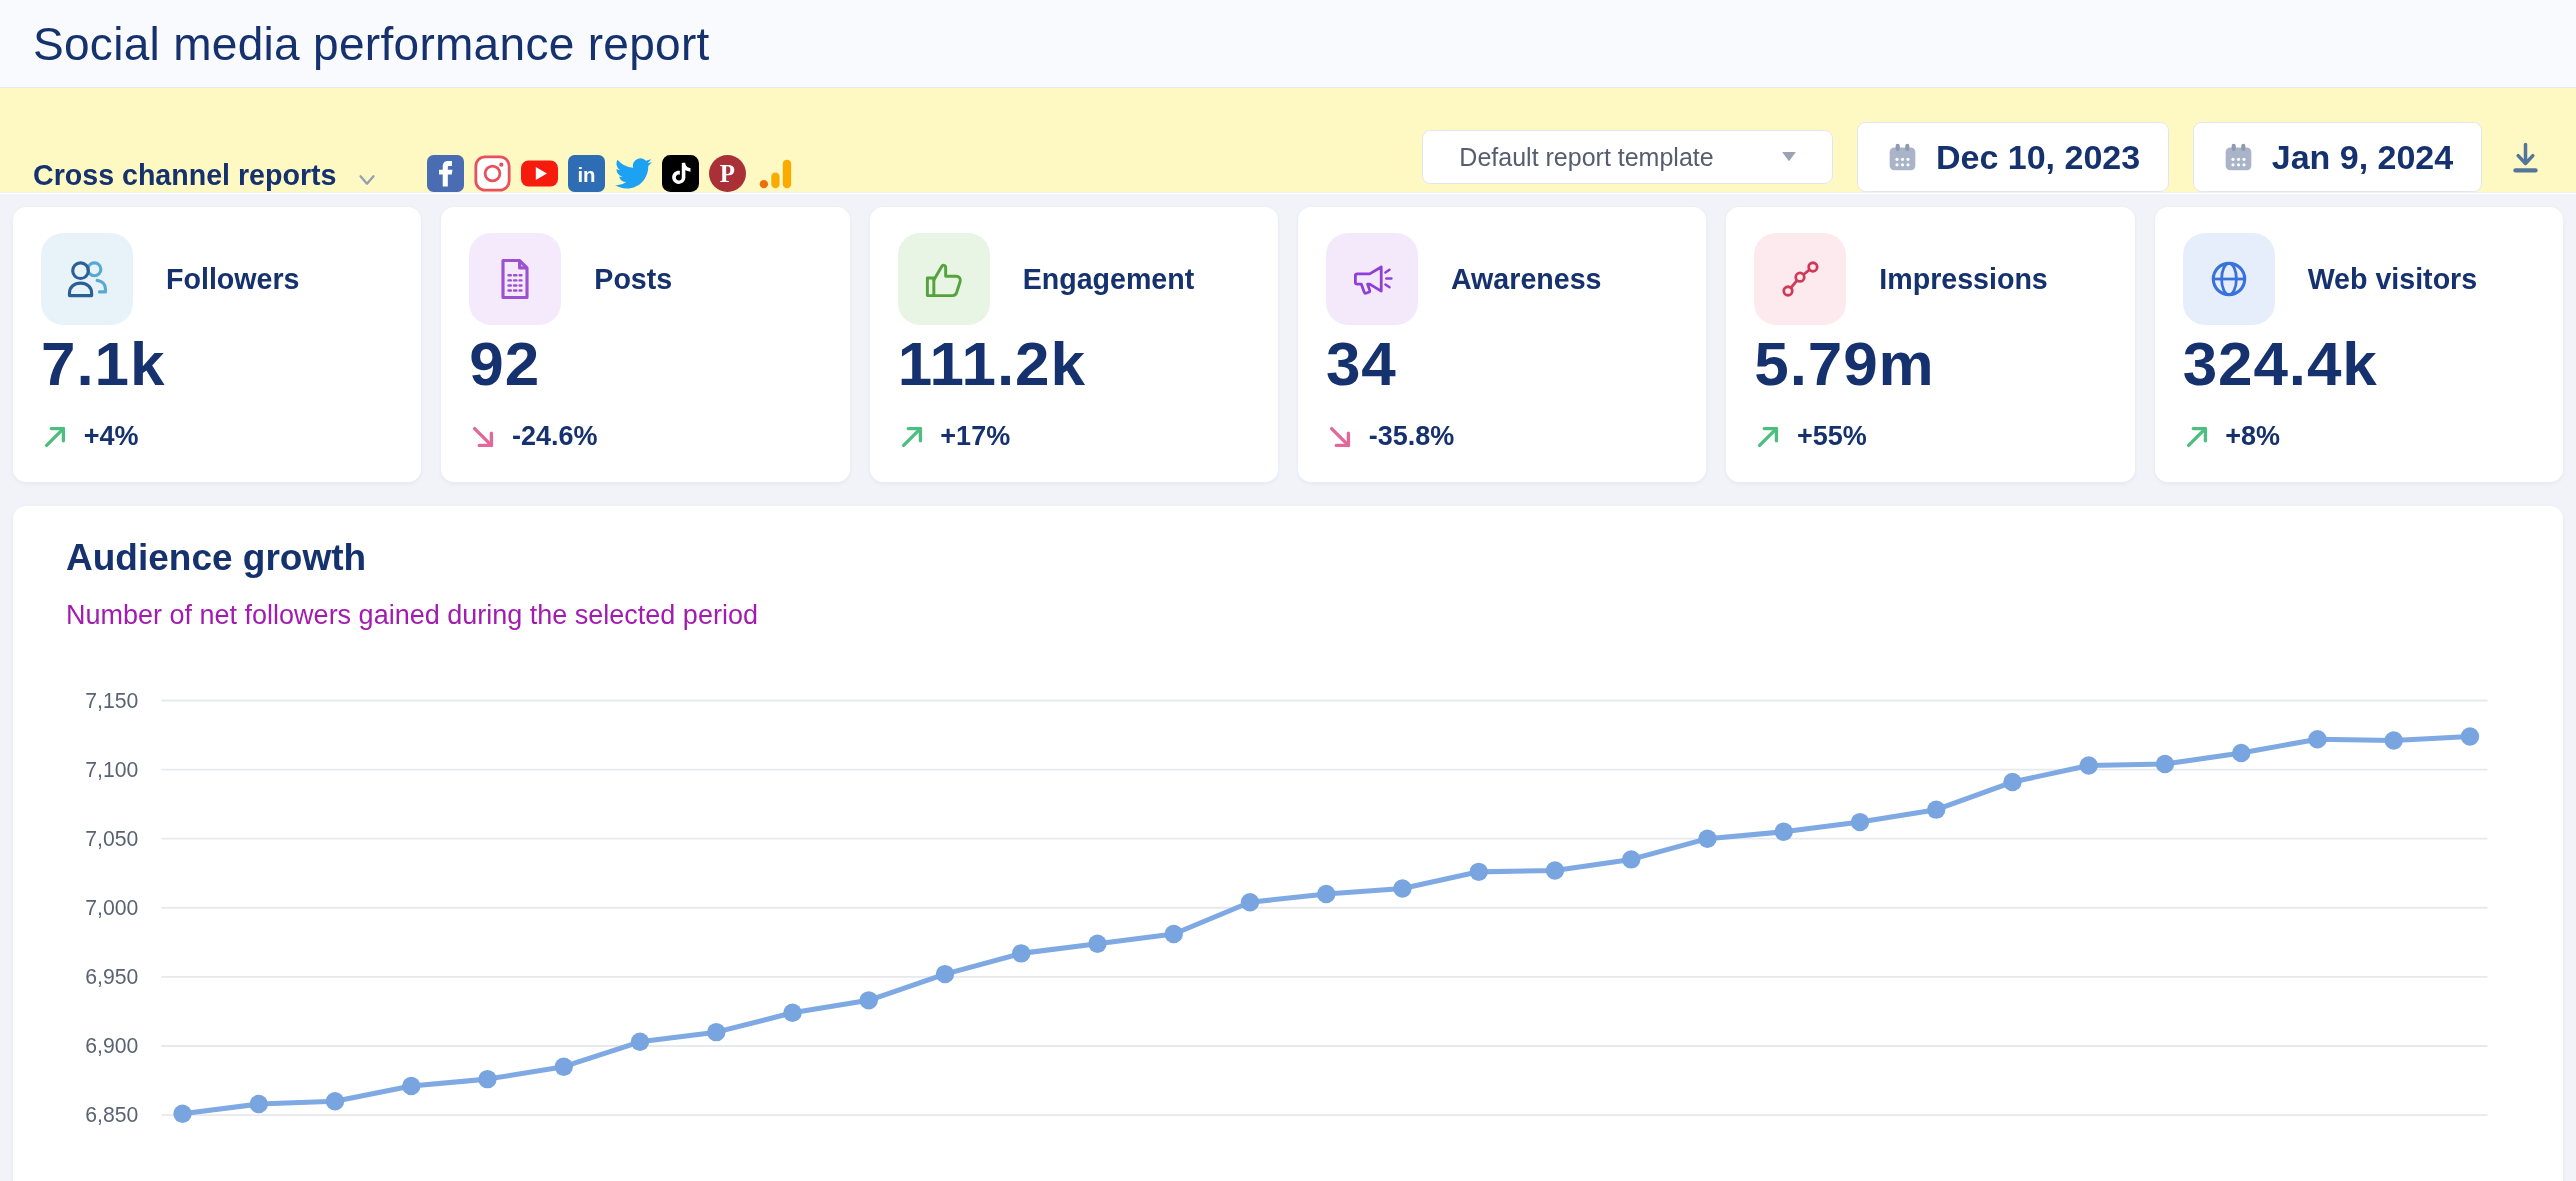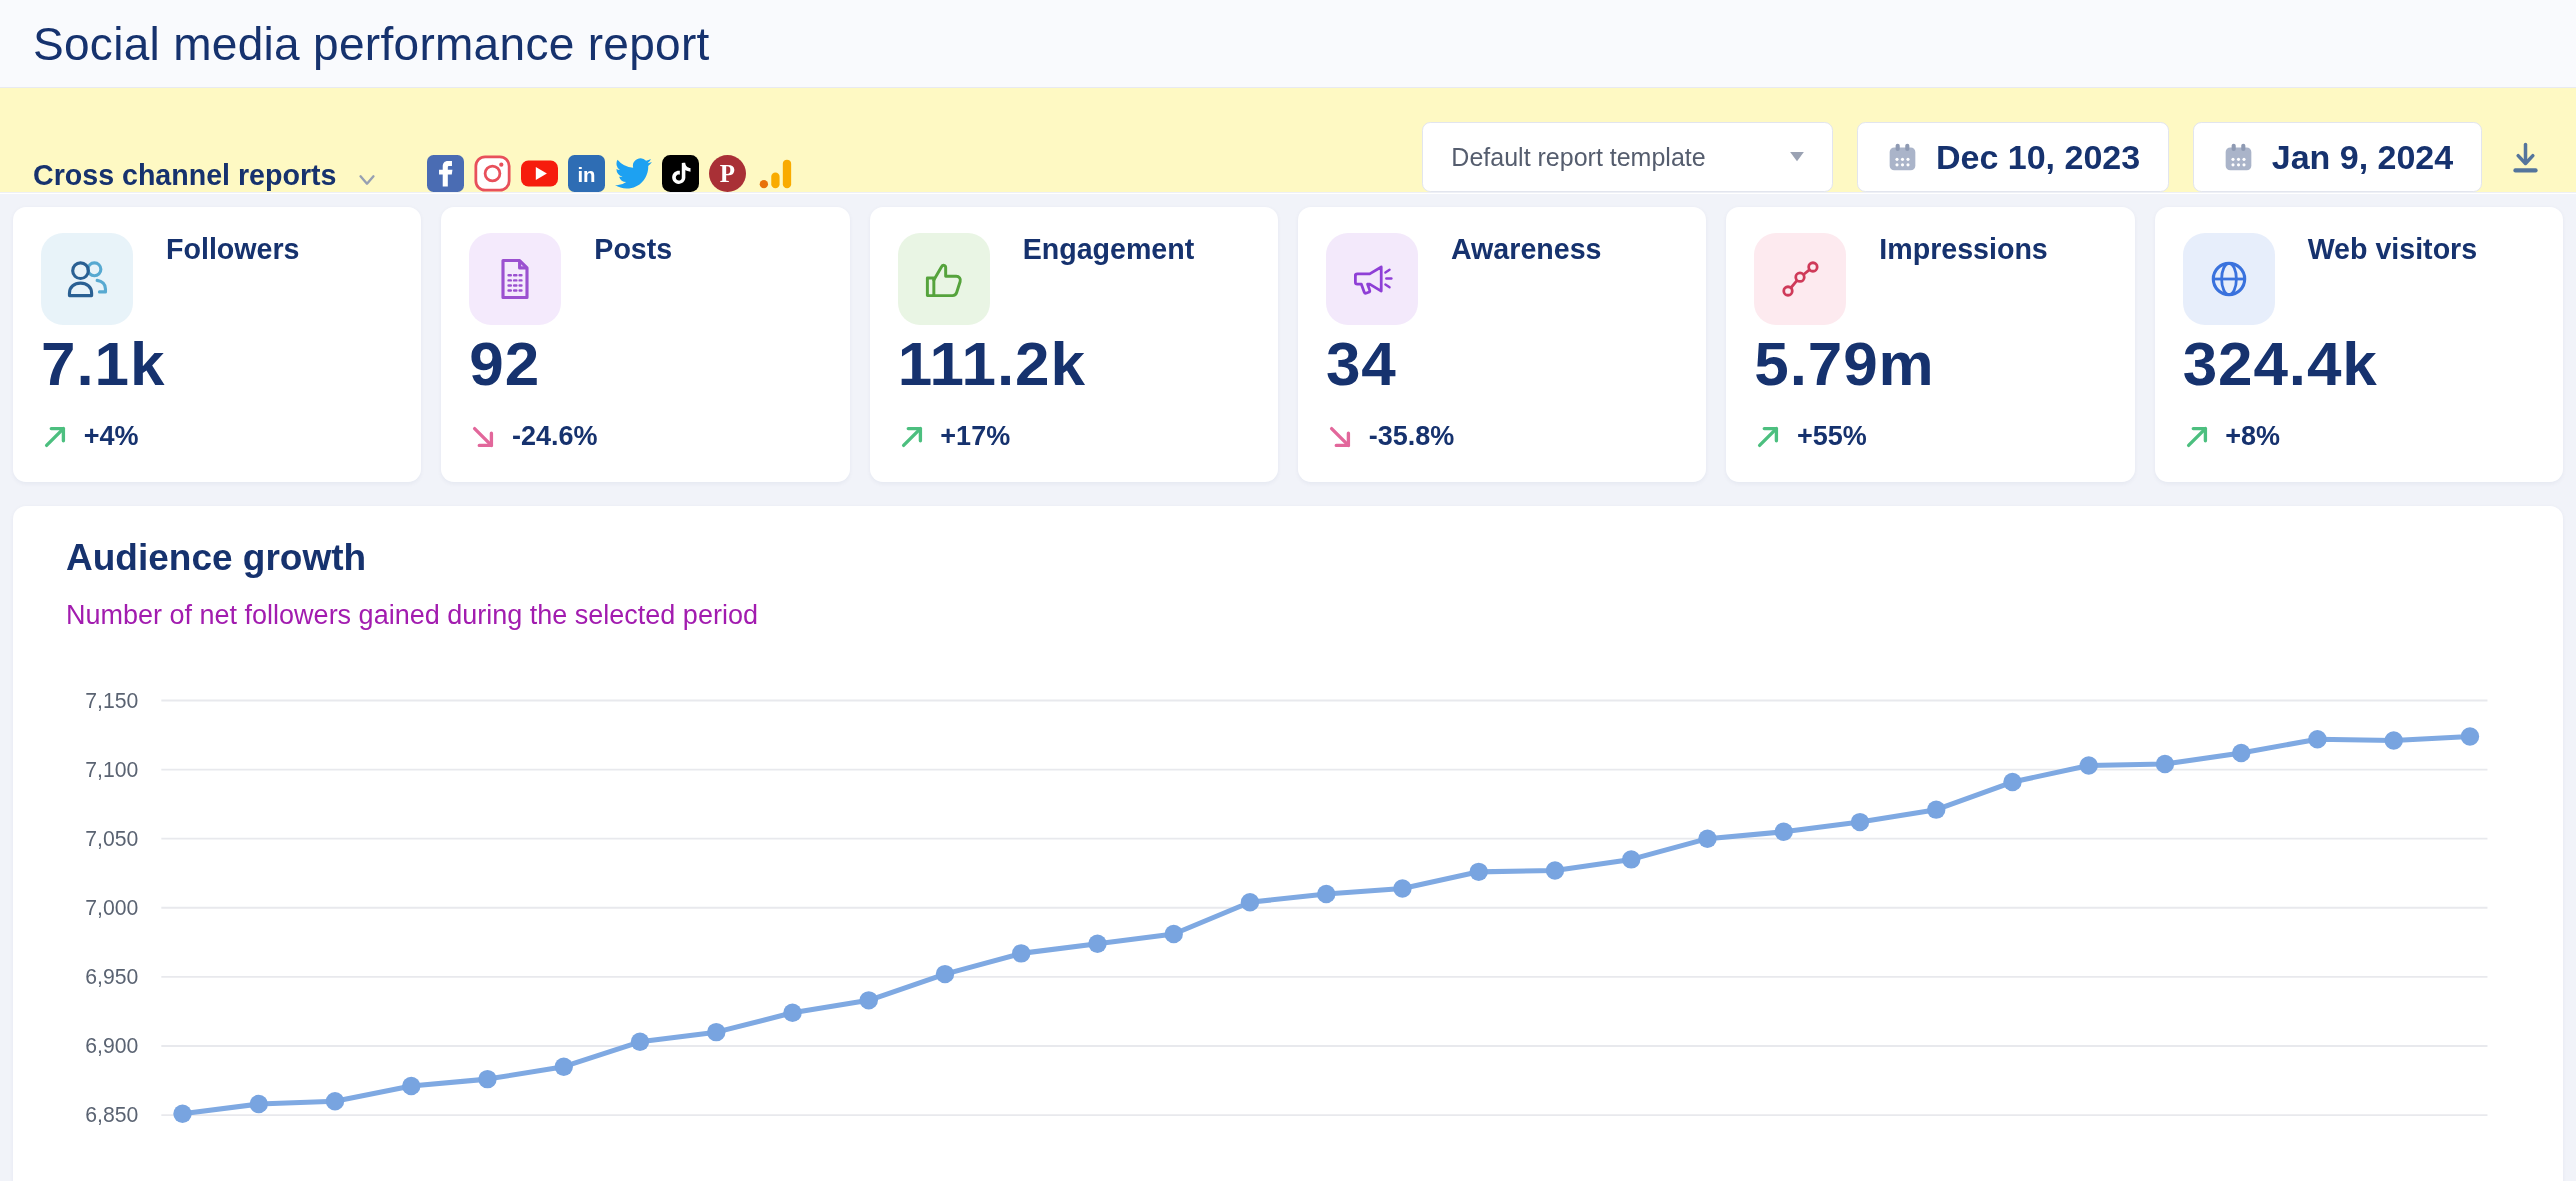--- a/index.html
+++ b/index.html
@@ -14,35 +14,35 @@
   .page-title { font-size:46px; font-weight:500; color:#16326e; letter-spacing:0.3px; }
 
   
   .toolbar { height:105px; background:#fef9c3; display:flex; align-items:flex-end;
     padding:0 33px 0 33px; border-bottom:0.9px solid #eef0f6; }
   .section-title { font-size:28.6px; font-weight:700; color:#16326e; cursor:pointer; }
   .chevron-wrap { margin-left:18.4px; display:flex; align-items:center; cursor:pointer; }
   .channels { display:flex; align-items:center; gap:10px; margin-left:48px; }
   .chan { display:flex; cursor:pointer; }
   .toolbar-right { margin-left:auto; display:flex; align-items:center; gap:24px; }
-  .select { width:411px; height:70px; border:0.9px solid #e2e5ee; border-radius:8.3px;
-    display:flex; align-items:center; justify-content:space-between; padding:0 28px;
+  .select { width:411px; height:54px; border:0.9px solid #e2e5ee; border-radius:8.3px;
+    display:flex; align-items:center; justify-content:space-between; padding:0 36px;
     font-size:25px; color:#555d6e; background:#fff; cursor:pointer; }
   .date-btn { height:70px; border:0.9px solid #e2e5ee; border-radius:8.3px; background:#fff;
     display:flex; align-items:center; gap:16.6px; padding:0 28px;
     font-size:34px; font-weight:700; color:#16326e; font-family:"Liberation Sans",sans-serif; cursor:pointer; }
   .dl-btn { background:none; border:none; padding:0; margin-left:1.8px; display:flex; cursor:pointer; }
 
   
   .content { position:absolute; top:194px; left:0; right:0; bottom:0;
     background:#f1f3f9; padding:13px 13px 0 13px; }
   .cards { display:flex; gap:20px; }
   .card { flex:1; background:#fff; border-radius:13px; height:275px; padding:26px 28px;
     box-shadow:0 1.8px 4.6px rgba(25,40,90,.05); }
-  .card-head { display:flex; align-items:flex-start; gap:33px; }
+  .card-head { display:flex; align-items:center; gap:33px; }
   .tile { width:92px; height:92px; border-radius:22px; display:flex; align-items:center; justify-content:center; }
   .tile-followers { background:#e8f3f9; }
   .tile-posts { background:#f4eafc; }
   .tile-engagement { background:#e9f5e4; }
   .tile-awareness { background:#f3e9fb; }
   .tile-impressions { background:#fdeaef; }
   .tile-web { background:#e7eefb; }
   .card-label { font-size:28.6px; font-weight:600; color:#16326e; }
   .card-value { font-size:62px; font-weight:700; color:#16326e; margin-top:3px; line-height:1.15; letter-spacing:0.9px; }
   .card-trend { display:flex; align-items:center; gap:14.7px; margin-top:22px;

